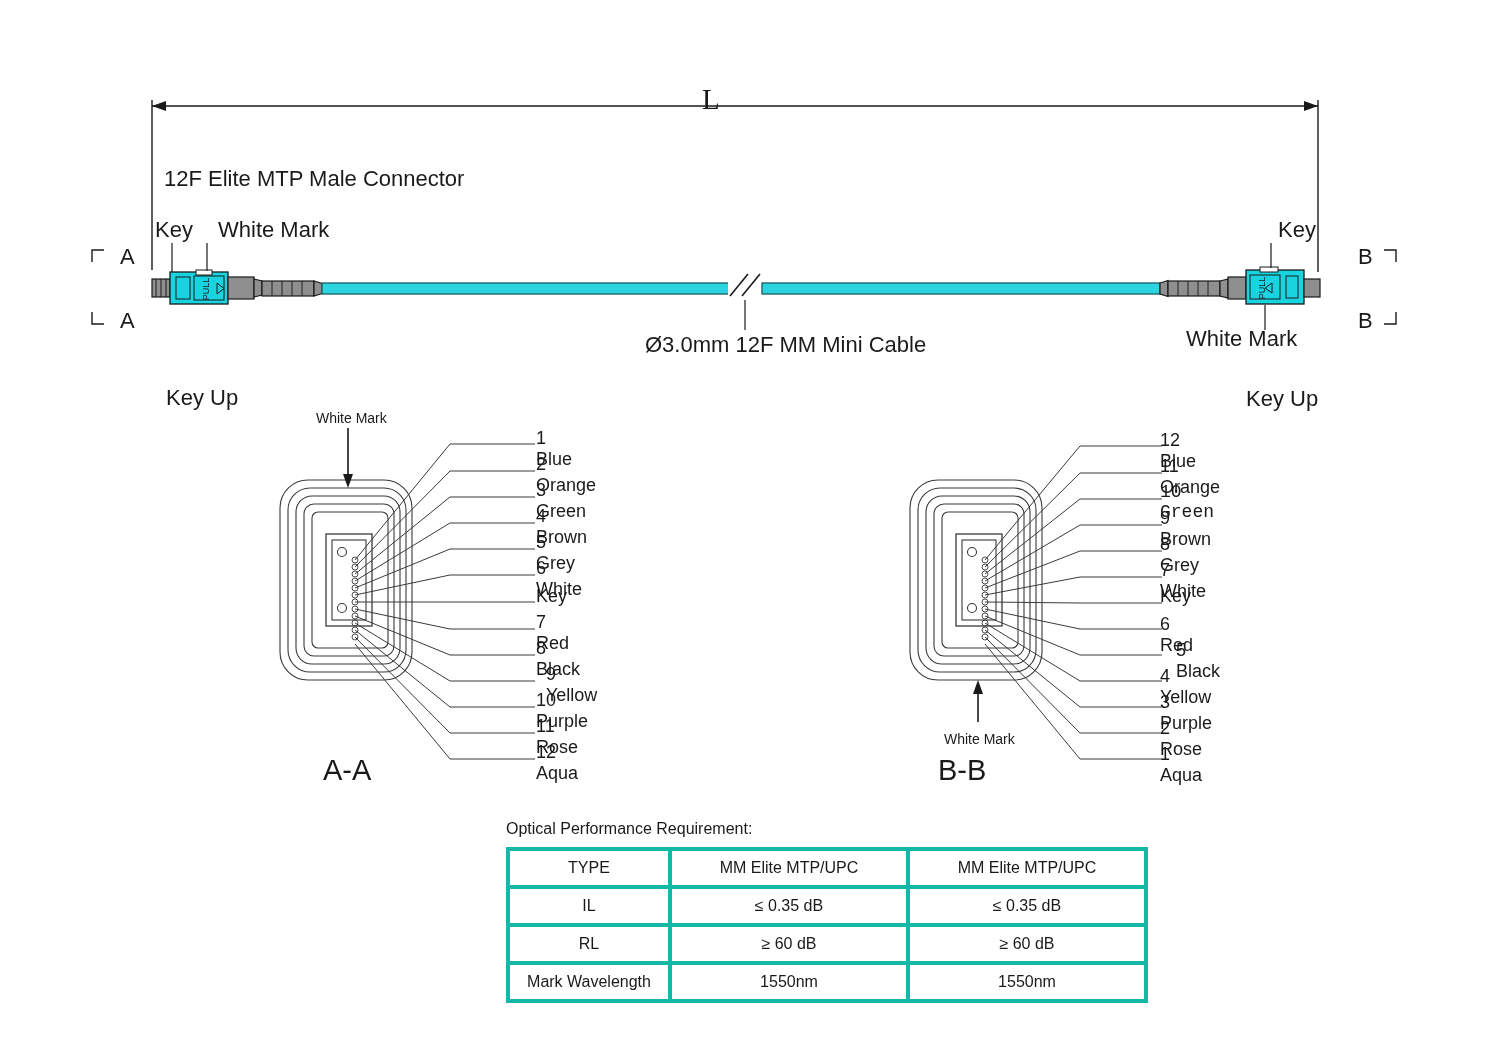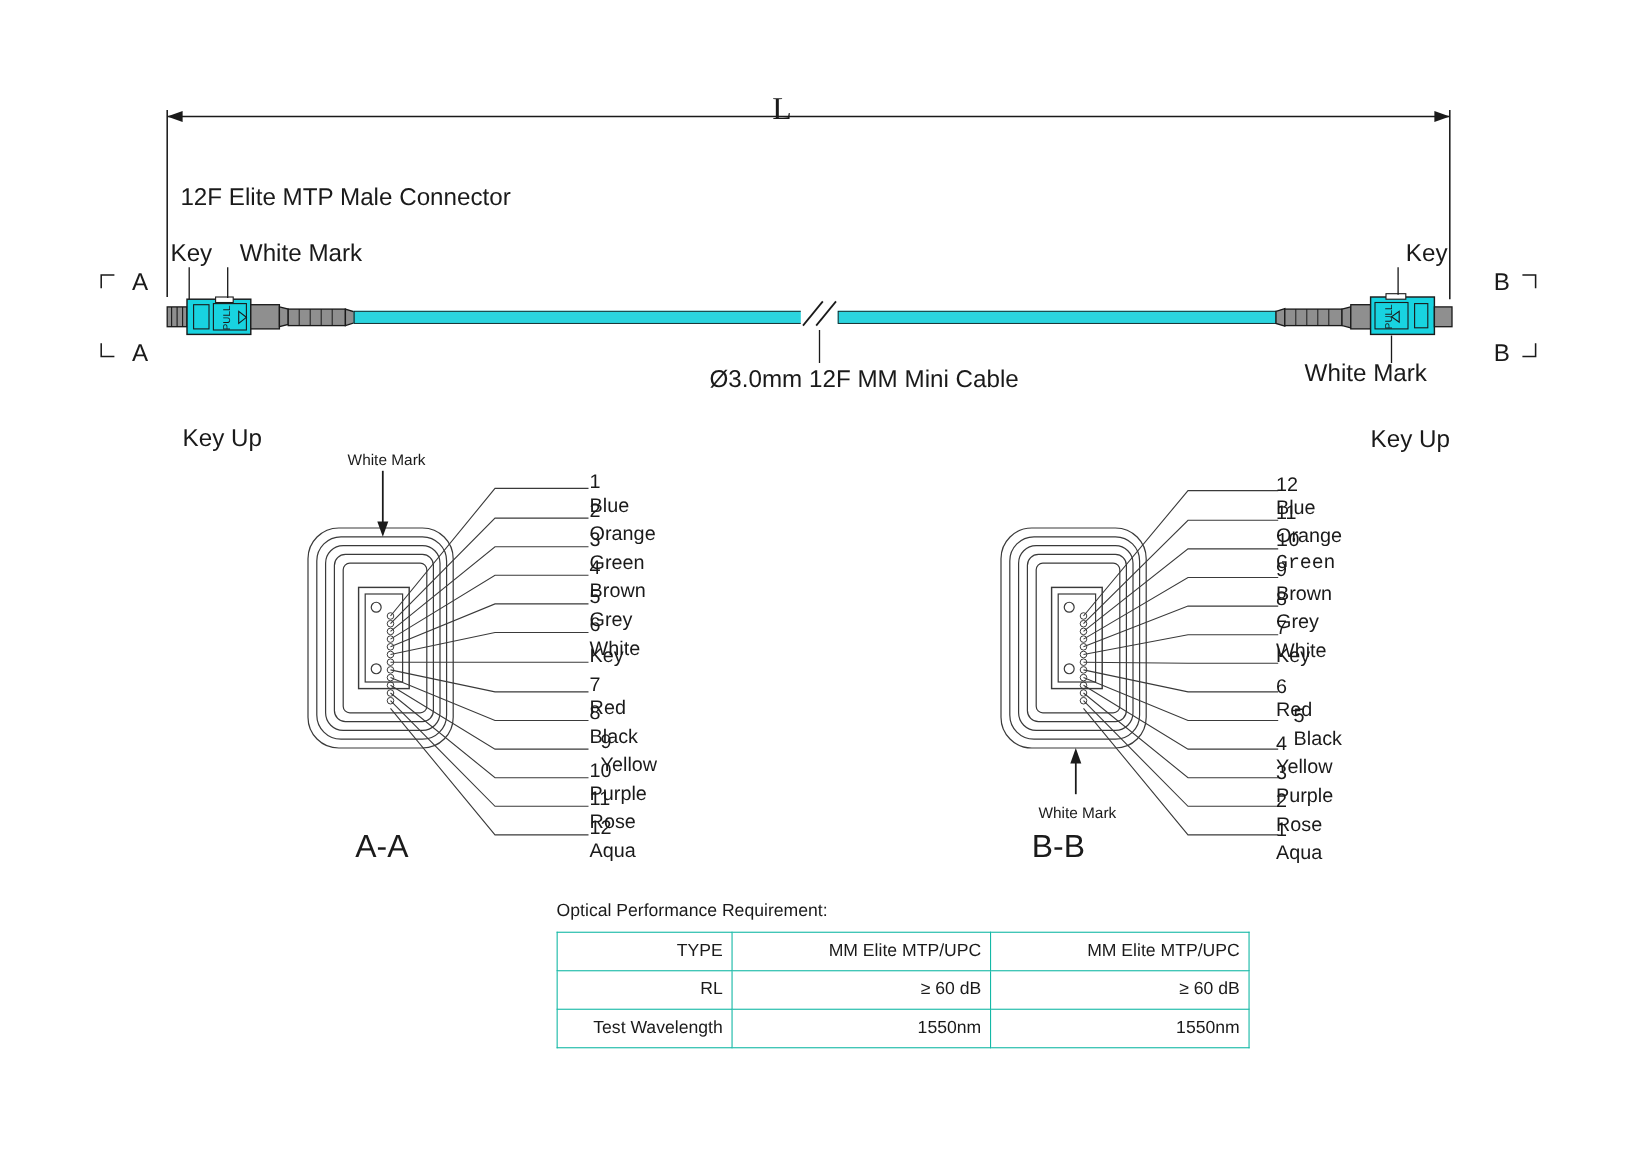--- a/index.html
+++ b/index.html
@@ -35,23 +35,23 @@
 
   
   #perf-table {
     position: absolute;
     left: 506px;
     top: 847px;
     border-collapse: collapse;
     font-size: 16px;
   }
   #perf-table td {
-    border: 1px solid #14b8a6;
+    border: 4px solid #14b8a6;
     height: 34px;
-    text-align: right;
+    text-align: center;
     padding: 0 8px;
     color: #1a1a1a;
   }
   #perf-table td.c0 { width: 142px; }
   #perf-table td.c1 { width: 218px; }
   #perf-table td.c2 { width: 218px; }
   #table-caption {
     position: absolute;
     left: 506px;
     top: 820px;
@@ -311,25 +311,30 @@
 
   <div id="table-caption">Optical Performance Requirement:</div>
   <table id="perf-table">
     <tbody>
       <tr>
         <td class="c0">TYPE</td>
         <td class="c1">MM Elite MTP/UPC</td>
         <td class="c2">MM Elite MTP/UPC</td>
       </tr>
       <tr>
+        <td class="c0">IL</td>
+        <td class="c1">≤ 0.35 dB</td>
+        <td class="c2">≤ 0.35 dB</td>
+      </tr>
+      <tr>
         <td class="c0">RL</td>
         <td class="c1">≥ 60 dB</td>
         <td class="c2">≥ 60 dB</td>
       </tr>
       <tr>
-        <td class="c0">Test Wavelength</td>
+        <td class="c0">Mark Wavelength</td>
         <td class="c1">1550nm</td>
         <td class="c2">1550nm</td>
       </tr>
     </tbody>
   </table>
 
 </div>
 
 </body></html>

